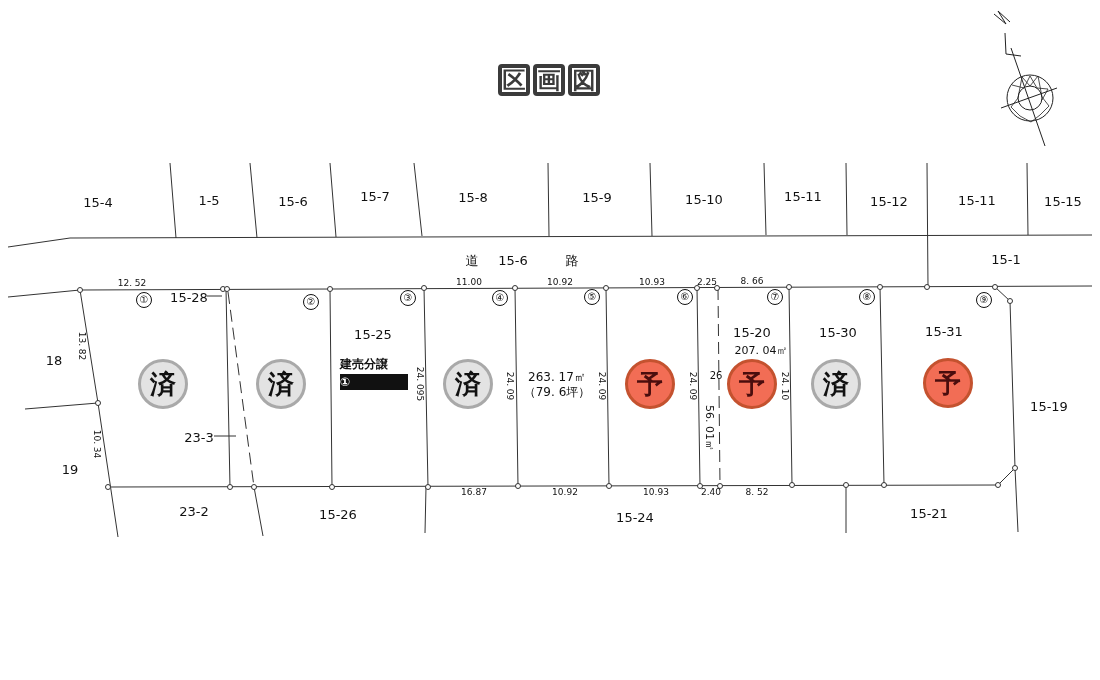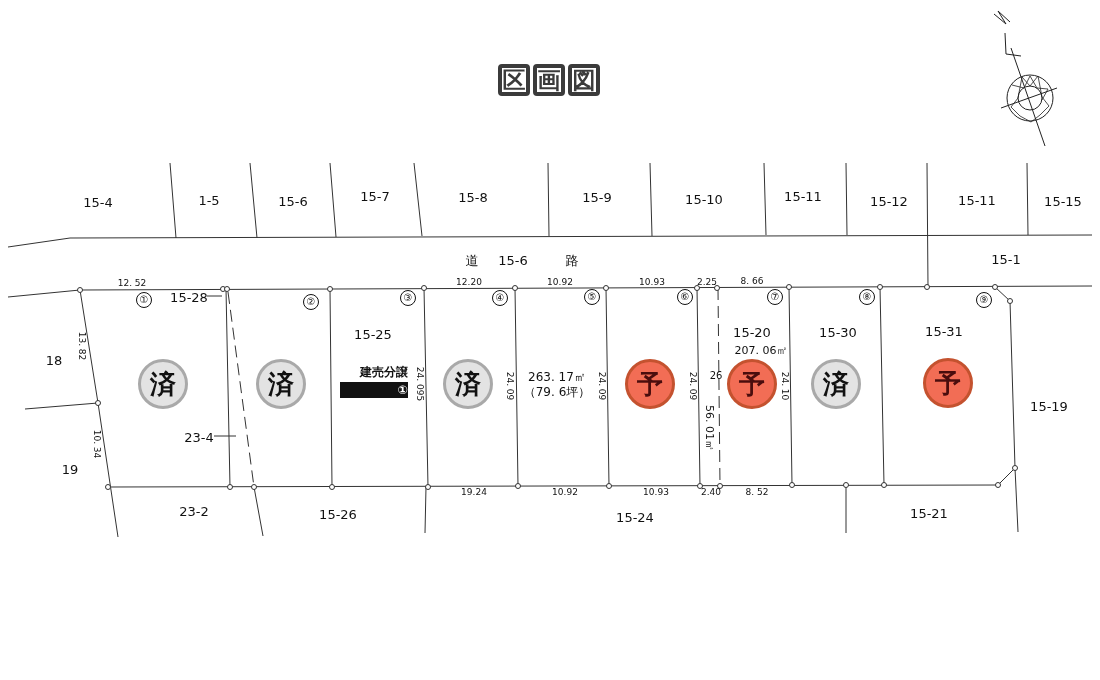--- a/index.html
+++ b/index.html
@@ -18,21 +18,21 @@
     .dim.v { transform: translate(-50%, -50%) rotate(90deg); }
     .lotnum { position: absolute; width: 14px; height: 14px; border: 1px solid #111; border-radius: 50%;
               font-size: 10px; line-height: 14px; text-align: center; color: #111;
               transform: translate(-50%, -50%); font-family: "DejaVu Sans", sans-serif; }
     .badge { position: absolute; width: 50px; height: 50px; border-radius: 50%;
              transform: translate(-50%, -50%); display: flex; align-items: center; justify-content: center;
              font-size: 26px; font-weight: bold; box-sizing: border-box;
              font-family: "DejaVu Sans", sans-serif; }
     .badge.sold { background: #e3e3e3; border: 3px solid #a9a9a9; color: #111; }
     .badge.planned { background: #f26d55; border: 3px solid #c4522f; color: #4a0d0d; }
-    .kenbai { position: absolute; left: 340px; top: 364px; width: 68px; text-align: right; }
+    .kenbai { position: absolute; left: 340px; top: 356px; width: 68px; text-align: left; }
     .kenbai-title { font-size: 12px; font-weight: bold; color: #111; letter-spacing: 0px; }
     .kenbai-num { background: #111; color: #fff; font-size: 12px; font-weight: bold; height: 16px;
                   line-height: 16px; margin-top: 1px; }
     .area { position: absolute; font-size: 12px; color: #111; white-space: nowrap; text-align: center;
             transform: translate(-50%, -50%); line-height: 15px; font-family: "DejaVu Sans", sans-serif; }
     .road-char { position: absolute; font-size: 13px; color: #111; transform: translate(-50%, -50%); }
   </style>
 </head>
 <body>
 
@@ -152,21 +152,21 @@
   <div class="lbl" style="left:1063px;top:201px">15-15</div>
 
   <div class="road-char" style="left:472px;top:261px">道</div>
   <div class="lbl" style="left:513px;top:260px">15-6</div>
   <div class="road-char" style="left:572px;top:261px">路</div>
   <div class="lbl" style="left:1006px;top:259px">15-1</div>
 
   <div class="lbl" style="left:189px;top:297px">15-28</div>
   <div class="lbl" style="left:54px;top:360px">18</div>
   <div class="lbl" style="left:70px;top:469px">19</div>
-  <div class="lbl" style="left:199px;top:437px">23-4</div>
+  <div class="lbl" style="left:199px;top:437px">23-3</div>
   <div class="lbl" style="left:194px;top:511px">23-2</div>
   <div class="lbl" style="left:338px;top:514px">15-26</div>
   <div class="lbl" style="left:635px;top:517px">15-24</div>
   <div class="lbl" style="left:929px;top:513px">15-21</div>
   <div class="lbl" style="left:1049px;top:406px">15-19</div>
 
   <div class="lotnum" style="left:144px;top:300px">①</div>
   <div class="lotnum" style="left:311px;top:302px">②</div>
   <div class="lotnum" style="left:408px;top:298px">③</div>
   <div class="lotnum" style="left:500px;top:298px">④</div>
@@ -191,31 +191,31 @@
   <div class="badge planned" style="left:650px;top:384px">予</div>
   <div class="badge planned" style="left:752px;top:384px">予</div>
   <div class="badge sold" style="left:836px;top:384px">済</div>
   <div class="badge planned" style="left:948px;top:383px">予</div>
 
   <div class="area" style="left:557px;top:385px">
     <div>263. 17㎡</div>
     <div>（79. 6坪）</div>
   </div>
   <div class="area" style="left:716px;top:375px;font-size:10px">26</div>
-  <div class="area" style="left:761px;top:350px;font-size:11px">207. 06㎡</div>
+  <div class="area" style="left:761px;top:350px;font-size:11px">207. 04㎡</div>
   <div class="dim v" style="left:709px;top:428px;font-size:11px">56. 01㎡</div>
 
   <div class="dim" style="left:132px;top:283px">12. 52</div>
-  <div class="dim" style="left:469px;top:282px">12.20</div>
+  <div class="dim" style="left:469px;top:282px">11.00</div>
   <div class="dim" style="left:560px;top:282px">10.92</div>
   <div class="dim" style="left:652px;top:282px">10.93</div>
   <div class="dim" style="left:707px;top:282px">2.25</div>
   <div class="dim" style="left:752px;top:281px">8. 66</div>
 
-  <div class="dim" style="left:474px;top:492px">19.24</div>
+  <div class="dim" style="left:474px;top:492px">16.87</div>
   <div class="dim" style="left:565px;top:492px">10.92</div>
   <div class="dim" style="left:656px;top:492px">10.93</div>
   <div class="dim" style="left:711px;top:492px">2.40</div>
   <div class="dim" style="left:757px;top:492px">8. 52</div>
 
   <div class="dim v" style="left:82px;top:346px">13. 82</div>
   <div class="dim v" style="left:97px;top:444px">10. 34</div>
   <div class="dim v" style="left:420px;top:384px">24. 095</div>
   <div class="dim v" style="left:510px;top:386px">24. 09</div>
   <div class="dim v" style="left:602px;top:386px">24. 09</div>

